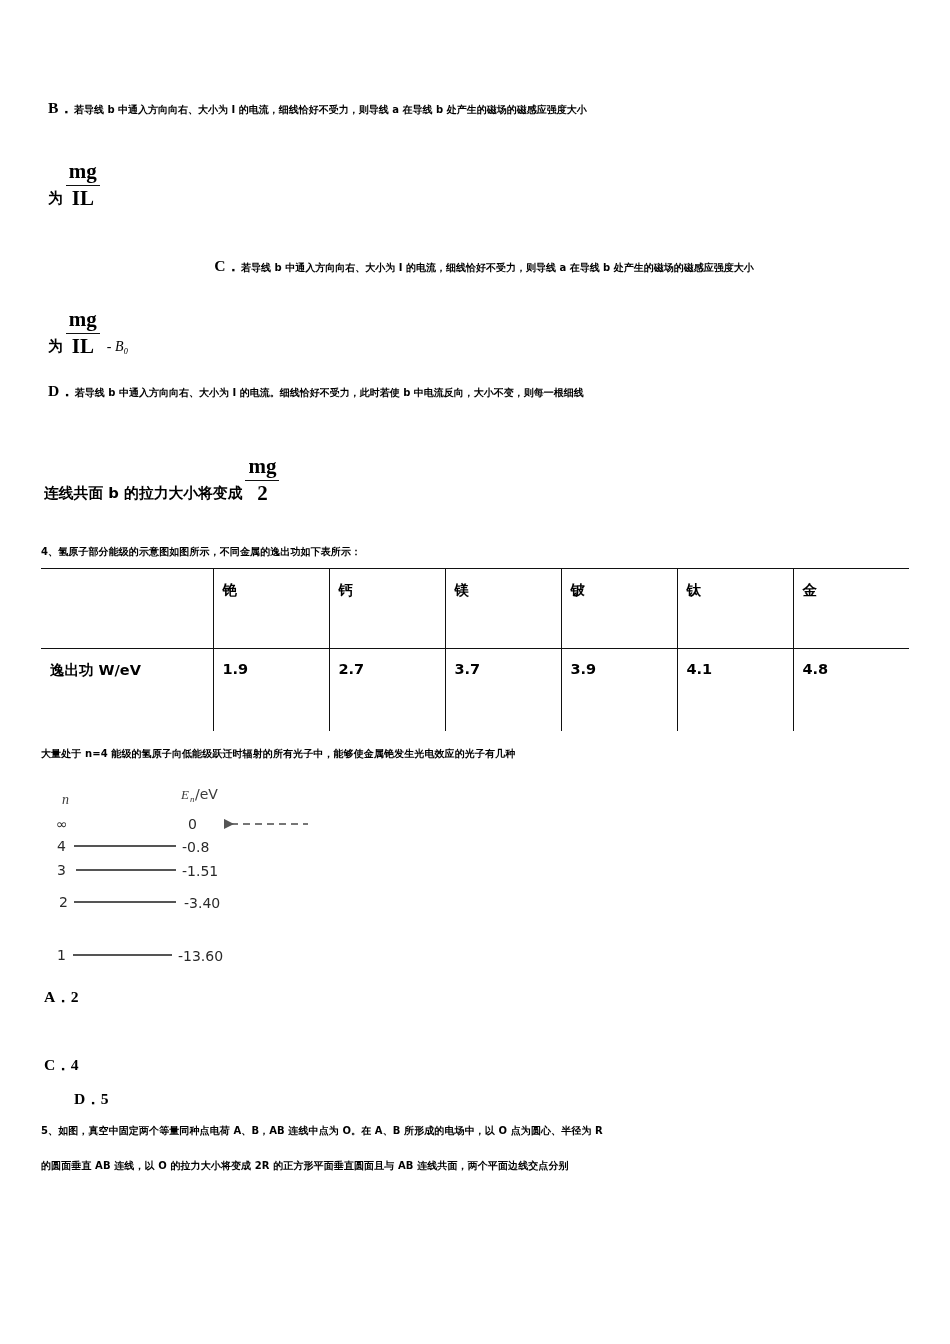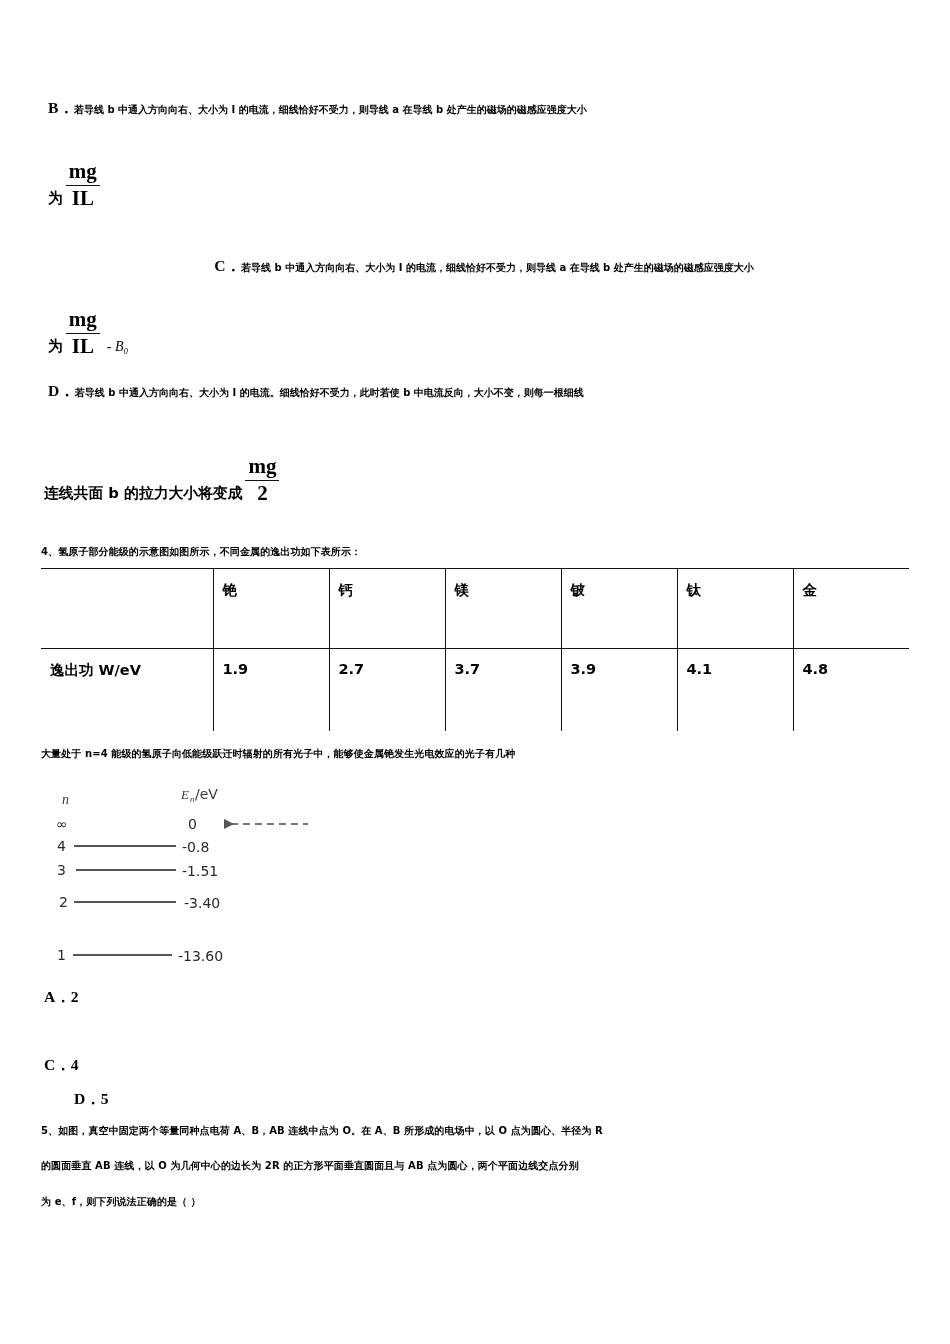--- a/index.html
+++ b/index.html
@@ -242,16 +242,15 @@
     <span class="lbl">A</span><span class="lbl">．</span><span class="lbl">2</span>
   </div>
   <div class="opt-line" style="left:44px; top:1055px;">
     <span class="lbl">C</span><span class="lbl">．</span><span class="lbl">4</span>
   </div>
   <div class="opt-line" style="left:44px; top:1089px;margin-left:30px;">
     <span class="lbl">D</span><span class="lbl">．</span><span class="lbl">5</span>
   </div>
 
   <div class="block cn" style="left:41px; top:1124px; width:890px; white-space:nowrap;">5、如图，真空中固定两个等量同种点电荷 A、B，AB 连线中点为 O。在 A、B 所形成的电场中，以 O 点为圆心、半径为 R</div>
-  <div class="block cn" style="left:41px; top:1159px; width:890px; white-space:nowrap;">的圆面垂直 AB 连线，以 O 为几何中心的边长为 2R 的正方形平面垂直圆面且与 AB 点为圆心，两个平面边线交点分别</div>
-  <div class="block cn" style="left:41px; top:1195px; width:890px; white-space:nowrap;">为 e、f，则下列说法正确的是（  ）</div>
+  <div class="block cn" style="left:41px; top:1159px; width:890px; white-space:nowrap;">的圆面垂直 AB 连线，以 O 的拉力大小将变成 2R 的正方形平面垂直圆面且与 AB 连线共面，两个平面边线交点分别</div>
 
 </div>
 
 </body></html>

